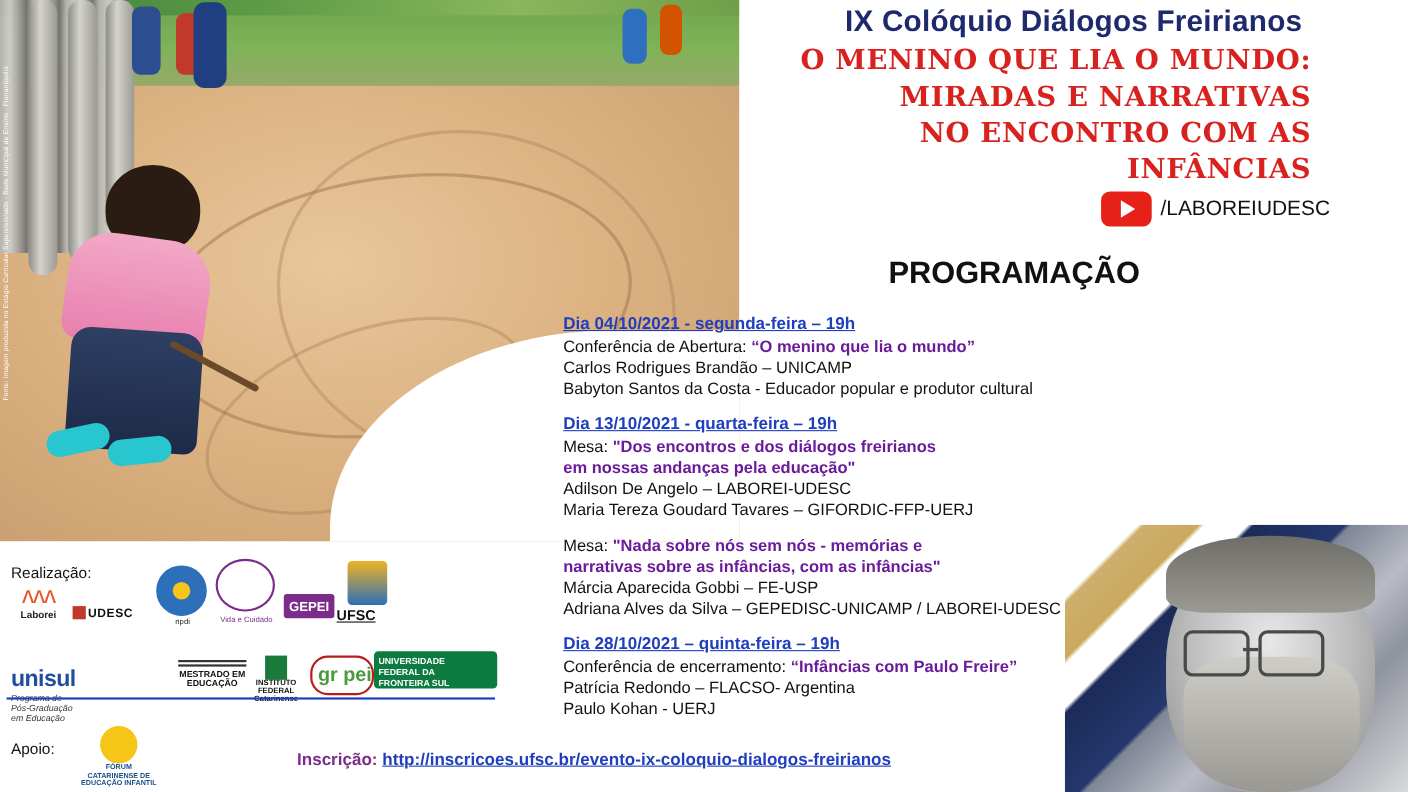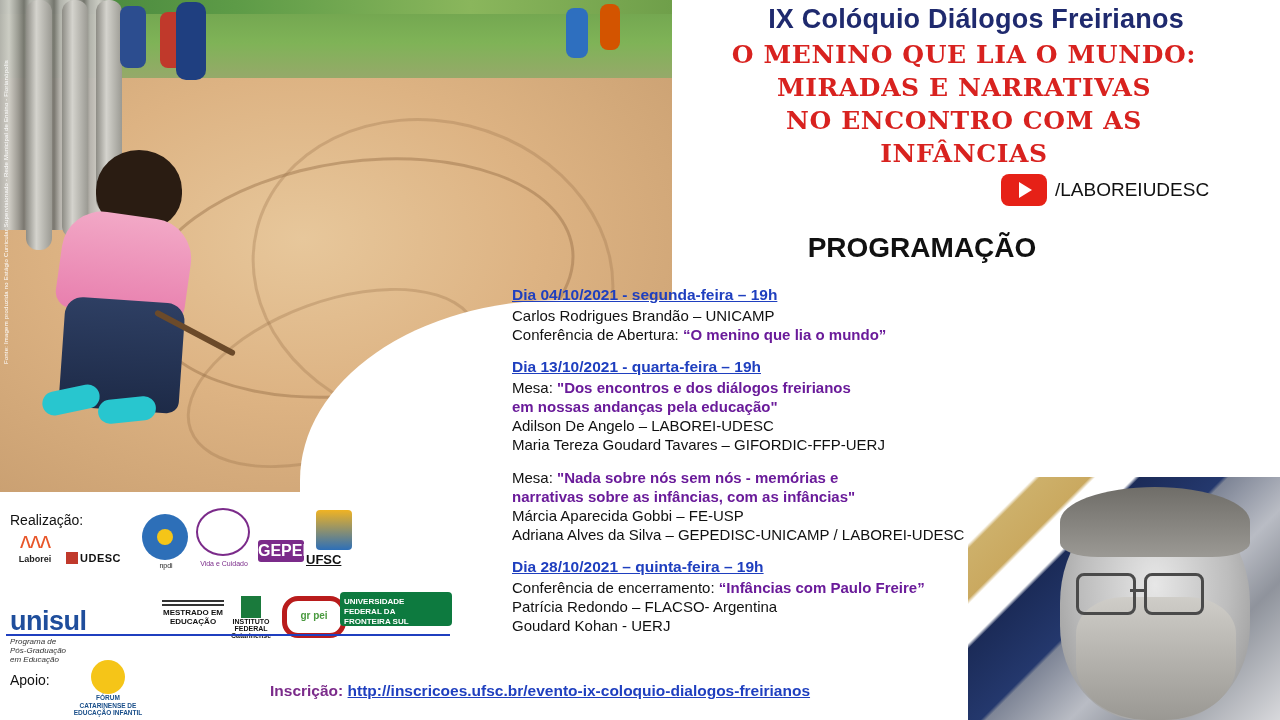--- a/index.html
+++ b/index.html
@@ -118,28 +118,27 @@
     left: 672px; top: 4px; width: 608px;
     text-align: center;
     font-size: 27px;
     font-weight: bold;
     color: #1f2a6e;
     letter-spacing: .2px;
   }
   .title-sub {
     position: absolute;
     left: 672px; top: 38px; width: 520px;
-    text-align: center;
+    text-align: right;
     font-family: "DejaVu Serif", serif;
     font-size: 25px;
     line-height: 33px;
     font-weight: bold;
     color: #d8221f;
     letter-spacing: .6px;
-    padding-left: 32px;
   }
   .yt-row {
     position:absolute; left: 1001px; top: 174px;
     display:flex; align-items:center; gap:8px;
   }
   .yt-badge {
     width: 46px; height: 32px; background:#e62117; border-radius:8px;
     display:flex; align-items:center; justify-content:center;
   }
   .yt-badge .tri {
@@ -192,36 +191,36 @@
     background:#2d6fb8; display:flex; align-items:center; justify-content:center;
   }
   .badge-circle .inner{width:16px;height:16px;border-radius:50%;background:#f5c518;}
   .cap-npdi{left:140px; top:562px; width:52px;}
 
   .vida-logo { left:196px; top:508px; width:56px; height:52px; }
   .vida-logo .ring{width:50px;height:44px;border:2px solid #7b2b8a;border-radius:50%;}
   .cap-vida{left:192px; top:560px; width:64px; color:#7b2b8a;}
 
   .gepei { left:258px; top:540px; width:46px; height:22px; background:#7b2b8a; border-radius:3px;
-           color:#fff; font-size:16px; font-weight:bold; text-align:center; line-height:22px;}
+           color:#fff; font-size:12px; font-weight:bold; text-align:center; line-height:22px;}
   .ufsc-logo { left:316px; top:510px; width:36px; height:40px;
     background:linear-gradient(180deg,#f0b323,#2d6fb8); border-radius:4px;}
   .cap-ufsc{left:306px; top:552px; width:56px; font-size:13px; font-weight:bold; color:#111;text-decoration:underline;}
 
   .unisul { left:10px; top:606px; }
-  .unisul .big { font-size:27px; font-weight:bold; color:#1f4e9c; letter-spacing:-.5px;}
+  .unisul .big { font-size:21px; font-weight:bold; color:#1f4e9c; letter-spacing:-.5px;}
   .unisul .sm { font-size:8px; color:#333; line-height:9px;font-style:italic; }
   .mestrado { left:162px; top:598px; width:62px; }
   .mestrado .bar{height:2px;background:#333;margin:2px 0;}
   .mestrado .tx{font-size:8px;font-weight:bold;text-align:center;color:#111;}
   .ifsc { left:228px; top:596px; width:46px;}
   .ifsc .sq{width:20px;height:22px;background:#1a7a3c;margin:0 auto;}
   .ifsc .tx{font-size:7px;font-weight:bold;text-align:center;color:#111;}
-  .grpei { left:282px; top:596px; width:54px; height:32px; border:5px solid #b91c1c; border-radius:16px;
-           text-align:center; line-height:30px; font-size:10px; font-weight:bold; color:#4a9a3f;}
+  .grpei { left:282px; top:596px; width:54px; height:32px; border:2px solid #b91c1c; border-radius:16px;
+           text-align:right; line-height:30px; font-size:18px; font-weight:bold; color:#4a9a3f;}
   .ufs { left:340px; top:592px; width:112px; height:34px; background:#0d7a3f; border-radius:4px;
          color:#fff; font-size:8px; line-height:10px; padding:5px 4px; box-sizing:border-box; font-weight:bold;}
   .rule { position:absolute; left:6px; top:634px; width:444px; height:2px; background:#1f3fbf;}
 
   .forum { left:62px; top:660px; width:92px; height:56px; }
   .forum .head { width:34px;height:34px;border-radius:50%;background:#f5c518;margin:0 auto;}
   .forum .tx { font-size:6.5px; text-align:center; font-weight:bold; color:#1a4f8a; line-height:7.5px;}
 
   
   .inscricao {
@@ -302,41 +301,42 @@
       <div class="tri"></div>
     </div>
   <div class="yt-text">/LABOREIUDESC</div>
 </div>
 
 <div class="programacao">PROGRAMAÇÃO</div>
 
 <div class="schedule" id="schedule">
     <div class="blk">
       <div class="day">Dia 04/10/2021 - segunda-feira  –  19h</div>
+      <div class="line mix"><span>Conferência de Abertura: </span><span class="hl">“O menino que lia o mundo”</span></div>
       <div class="line mix"><span>Carlos Rodrigues Brandão – UNICAMP</span></div>
-      <div class="line mix"><span>Conferência de Abertura: </span><span class="hl">“O menino que lia o mundo”</span></div>
+      <div class="line mix"><span>Babyton Santos da Costa - Educador popular e produtor cultural</span></div>
     </div>
     <div class="blk">
       <div class="day">Dia 13/10/2021 - quarta-feira  –  19h</div>
       <div class="line mix"><span>Mesa: </span><span class="hl">"Dos encontros e dos diálogos  freirianos</span></div>
       <div class="line mix"><span class="hl">em nossas andanças  pela educação"</span></div>
       <div class="line mix"><span>Adilson De Angelo – LABOREI-UDESC</span></div>
       <div class="line mix"><span>Maria Tereza Goudard Tavares – GIFORDIC-FFP-UERJ</span></div>
     </div>
     <div class="blk">
       <div class="line mix"><span>Mesa: </span><span class="hl">"Nada sobre nós sem nós - memórias e</span></div>
       <div class="line mix"><span class="hl">narrativas sobre as infâncias,  com as infâncias"</span></div>
       <div class="line mix"><span>Márcia Aparecida Gobbi – FE-USP</span></div>
       <div class="line mix"><span>Adriana Alves da Silva  – GEPEDISC-UNICAMP / LABOREI-UDESC</span></div>
     </div>
     <div class="blk">
       <div class="day">Dia 28/10/2021 – quinta-feira  –  19h</div>
       <div class="line mix"><span>Conferência de encerramento: </span><span class="hl">“Infâncias com Paulo Freire”</span></div>
       <div class="line mix"><span>Patrícia Redondo – FLACSO- Argentina</span></div>
-      <div class="line mix"><span>Goudard Kohan - UERJ</span></div>
+      <div class="line mix"><span>Paulo Kohan - UERJ</span></div>
     </div>
   </div>
 
 <div class="realizacao-label">Realização:</div>
 <div class="apoio-label">Apoio:</div>
 
 <div class="logo laborei">
   <div class="mark">ᴧᴧᴧ</div>
   <div class="nm">Laborei</div>
 </div>

